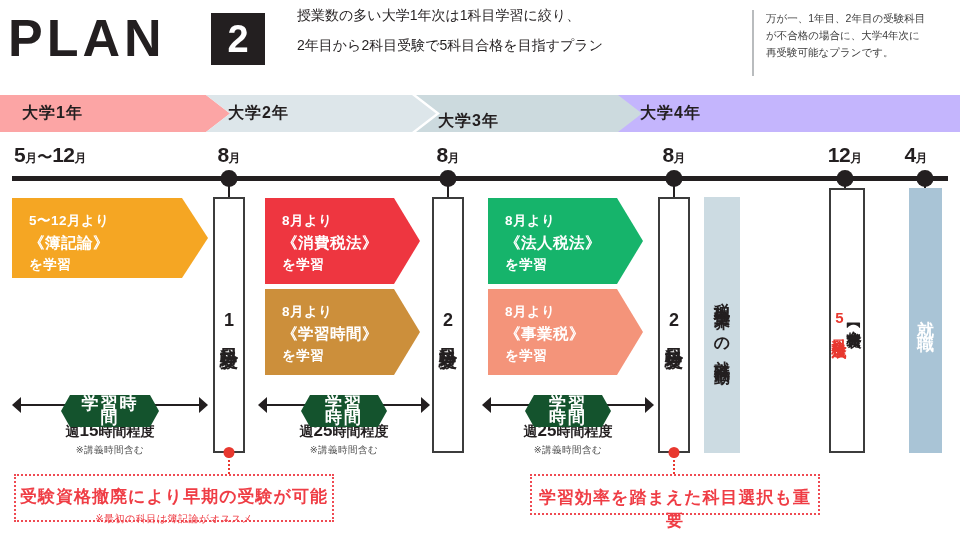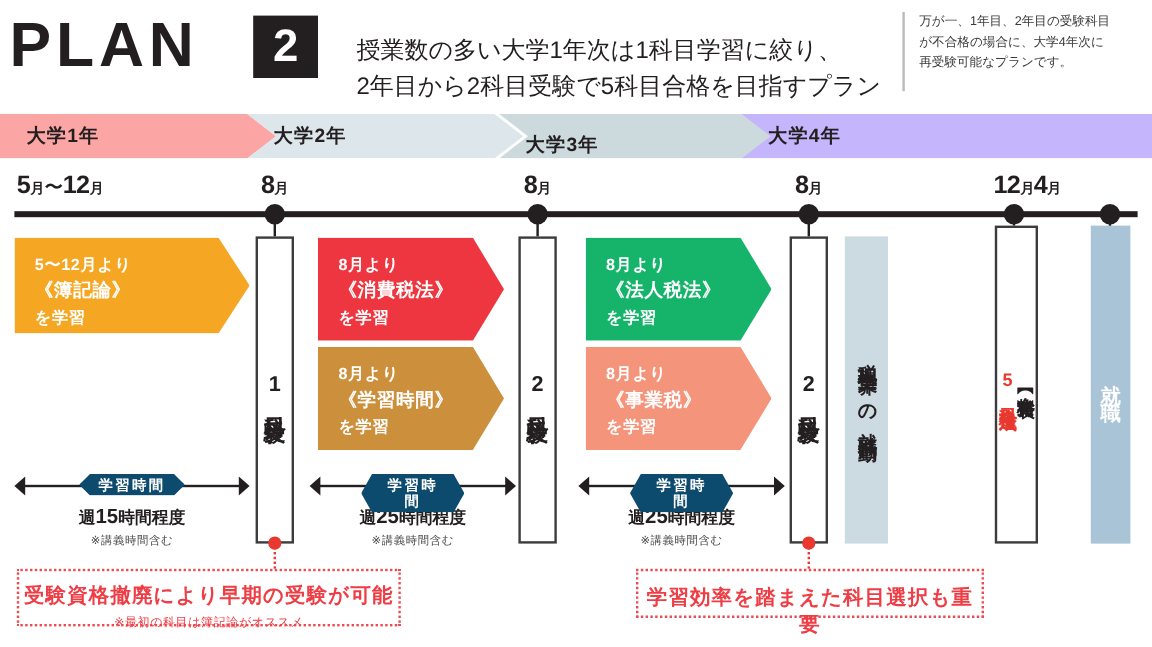--- a/index.html
+++ b/index.html
@@ -20,22 +20,22 @@
     font-size:52px;font-weight:bold;letter-spacing:4px;
     color:#231f20;line-height:60px;
     font-family:"Liberation Sans","DejaVu Sans",sans-serif;
   }
   .plan-num{
     position:absolute;left:211px;top:13px;
     width:54px;height:52px;background:#231f20;color:#fff;
     font-size:38px;font-weight:bold;text-align:center;line-height:52px;
   }
   .header-lead{
-    position:absolute;left:297px;top:27px;width:448px;
-    font-size:20px;line-height:30px;font-weight:500;color:#231f20;
+    position:absolute;left:297px;top:0;width:448px;
+    font-size:14px;line-height:30px;font-weight:500;color:#231f20;
     letter-spacing:0px;
   }
   .header-lead div{white-space:nowrap;}
   .header-rule{
     position:absolute;left:752px;top:10px;width:2px;height:66px;background:#b9bcbe;
   }
   .header-note{
     position:absolute;left:766px;top:10px;width:186px;
     font-size:10.5px;line-height:17px;color:#3a3a3a;
   }
@@ -122,21 +122,21 @@
 
   
   .studygrp{position:absolute;text-align:center;}
   .measure{position:relative;height:18px;}
   .measure .line{position:absolute;left:8px;right:8px;top:8px;height:2px;background:#231f20;}
   .measure .ar{position:absolute;top:1px;width:0;height:0;}
   .measure .ar.l{left:0;border-top:8px solid transparent;border-bottom:8px solid transparent;border-right:9px solid #231f20;}
   .measure .ar.r{right:0;border-top:8px solid transparent;border-bottom:8px solid transparent;border-left:9px solid #231f20;}
   .badge{
     position:absolute;left:50%;top:-1px;transform:translateX(-50%);
-    background:#0c4a6e;color:#fff;font-size:12px;font-weight:bold;
+    background:#14532d;color:#fff;font-size:17px;font-weight:bold;
     padding:2px 16px;letter-spacing:2px;line-height:14px;
     clip-path:polygon(9px 0,calc(100% - 9px) 0,100% 50%,calc(100% - 9px) 100%,9px 100%,0 50%);
   }
   .hours{font-size:14px;font-weight:bold;margin-top:7px;letter-spacing:0px;color:#231f20;}
   .hours .n{font-size:17px;}
   .subnote{font-size:9.5px;margin-top:3px;color:#4a4a4a;letter-spacing:0.5px;}
 
   
   .callout{
     position:absolute;border:2px dotted #ef4a52;box-sizing:border-box;
@@ -193,21 +193,21 @@
   </div>
   <div class="mlabel" style="left:448px;">
     <span class="num">8</span><span class="suf">月</span>
   </div>
   <div class="mlabel" style="left:674px;">
     <span class="num">8</span><span class="suf">月</span>
   </div>
   <div class="mlabel" style="left:845px;">
     <span class="num">12</span><span class="suf">月</span>
   </div>
-  <div class="mlabel" style="left:873px;">
+  <div class="mlabel" style="left:916px;">
     <span class="num">4</span><span class="suf">月</span>
   </div>
 
   <div class="timeline"></div>
   <div class="dot" style="left:229px;"></div>
   <div class="stem" style="left:229px;"></div>
   <div class="dot" style="left:448px;"></div>
   <div class="stem" style="left:448px;"></div>
   <div class="dot" style="left:674px;"></div>
   <div class="stem" style="left:674px;"></div>

